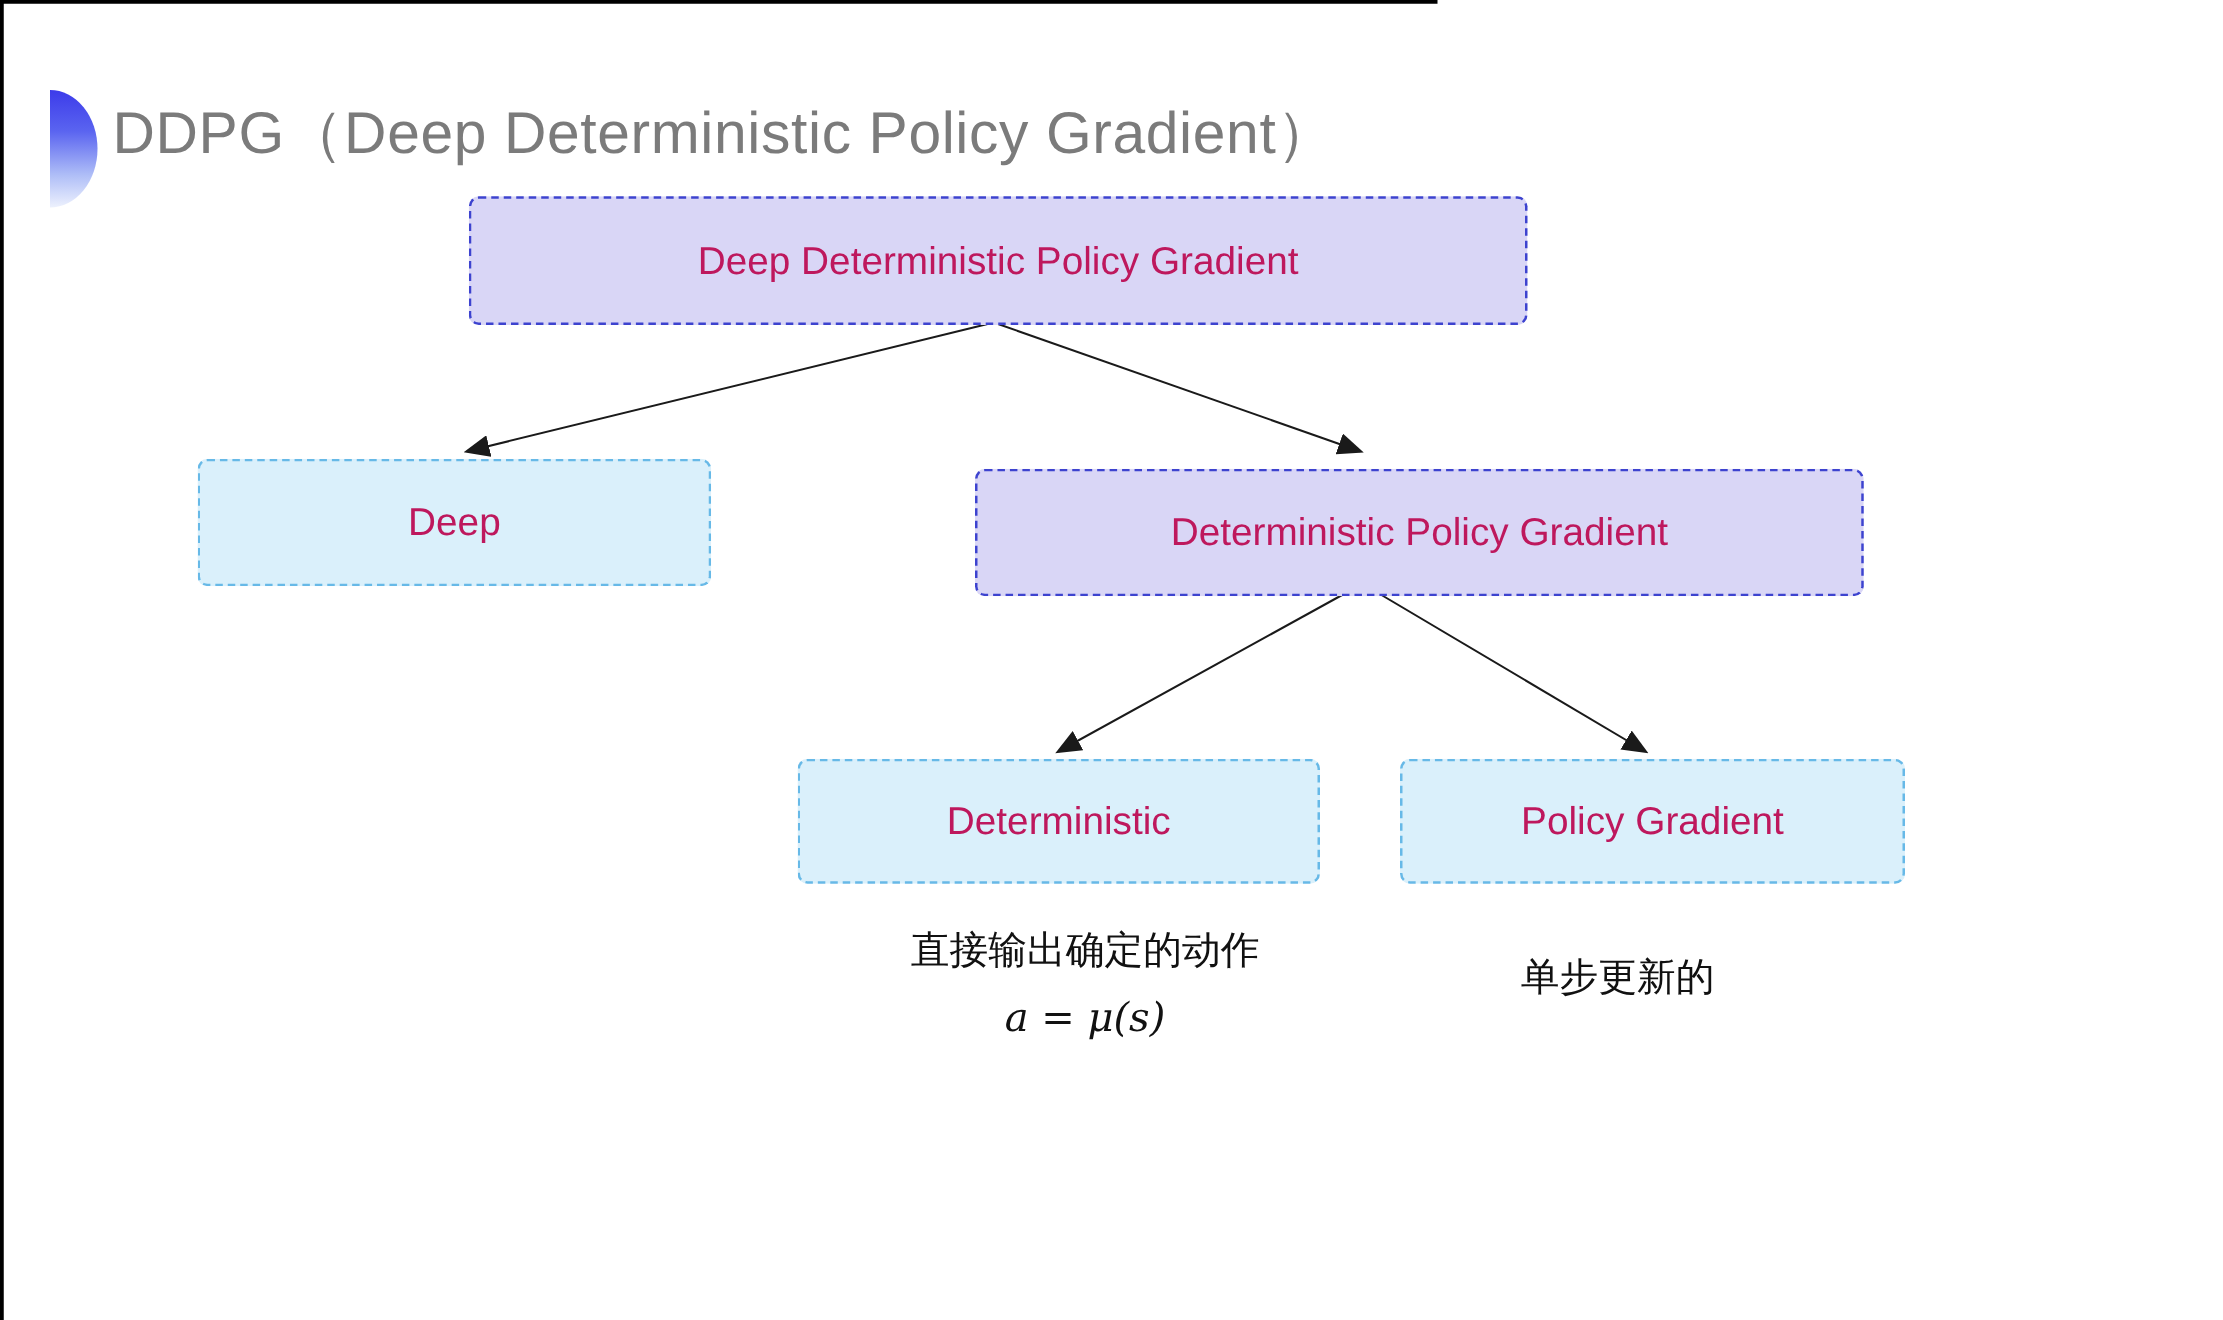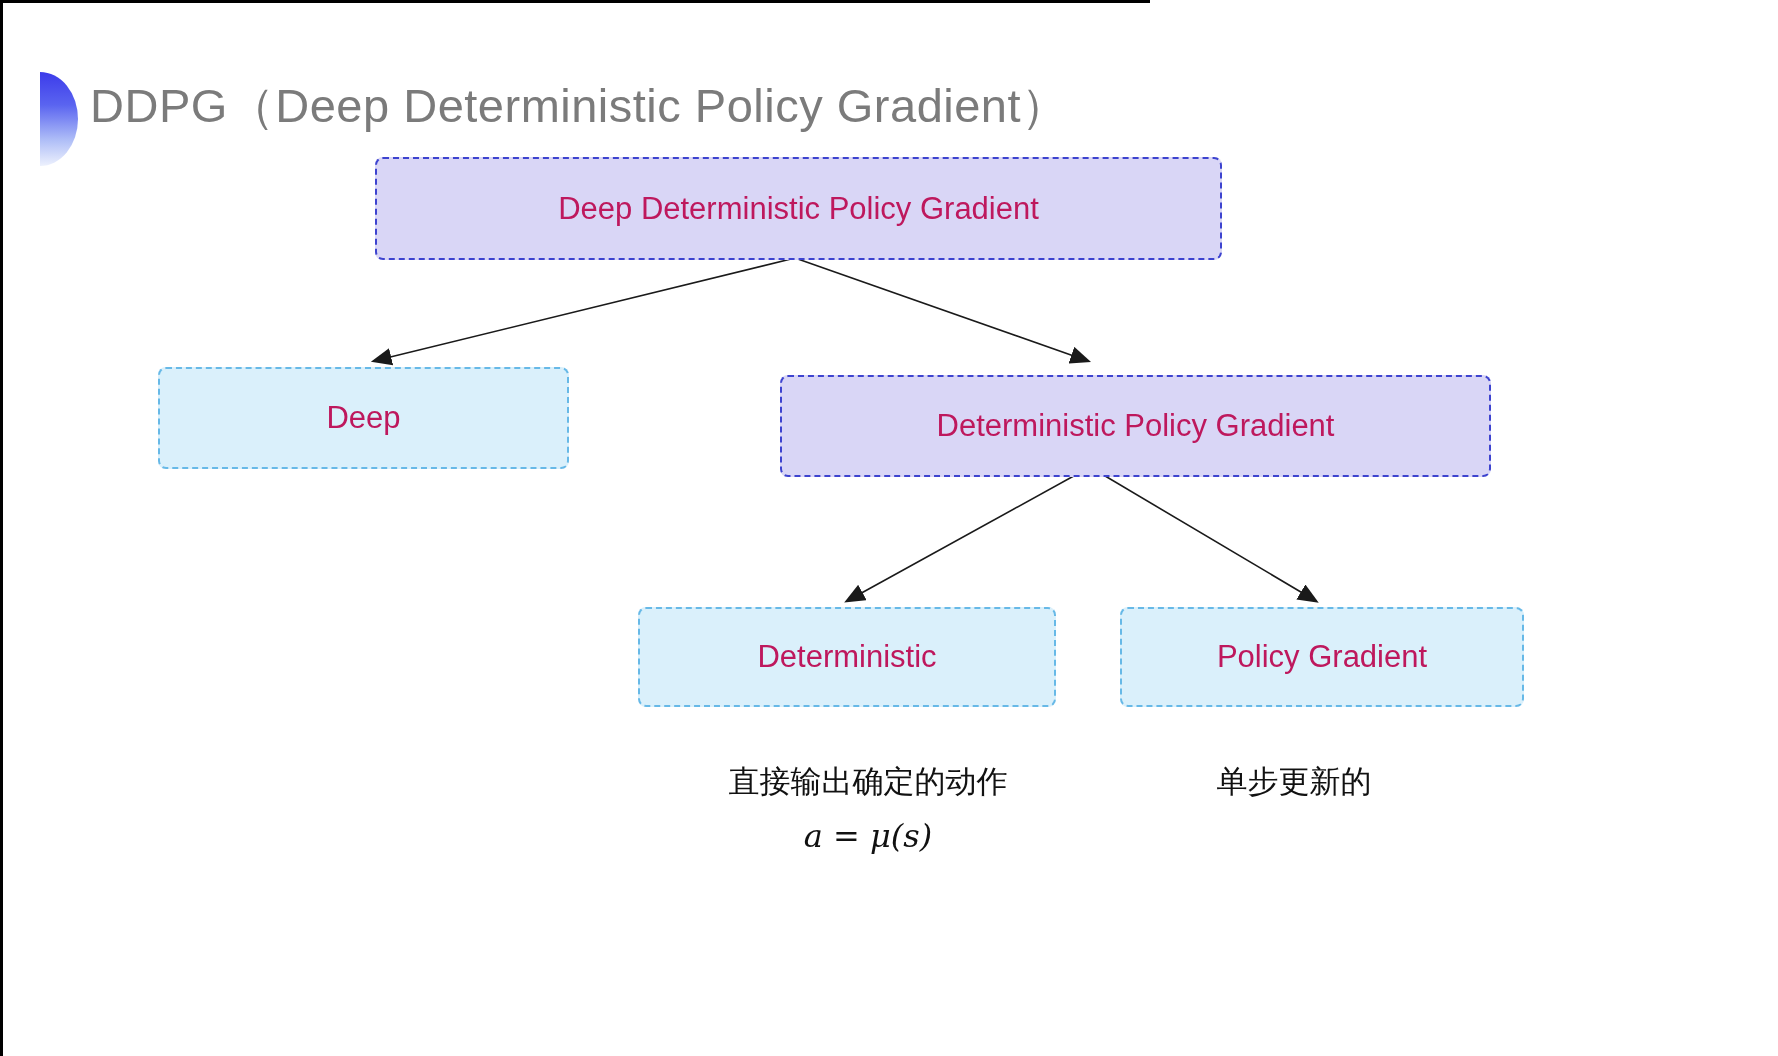--- a/index.html
+++ b/index.html
@@ -46,21 +46,21 @@
   .note{
     position:absolute;text-align:center;color:#111;
     font-size:31px;line-height:40px;font-weight:500;
   }
   .note .row{margin-bottom:14px;white-space:nowrap;}
   .serif-i{
     font-family:"DejaVu Serif", serif;font-style:italic;font-weight:400;
     font-size:31px;
   }
   .note-left{left:80px;top:744px;width:545px;}
-  .note-mid{left:668px;top:762px;width:400px;}
+  .note-mid{left:668px;top:740px;width:400px;}
   .note-right{left:1094px;top:762px;width:400px;}
   .eq{font-family:"DejaVu Serif", serif;font-style:italic;font-weight:400;font-size:32px;}
 </style>
 </head>
 <body>
 
 <div id="stage">
 
   <div class="edge-top"></div>
   <div class="edge-left"></div>

